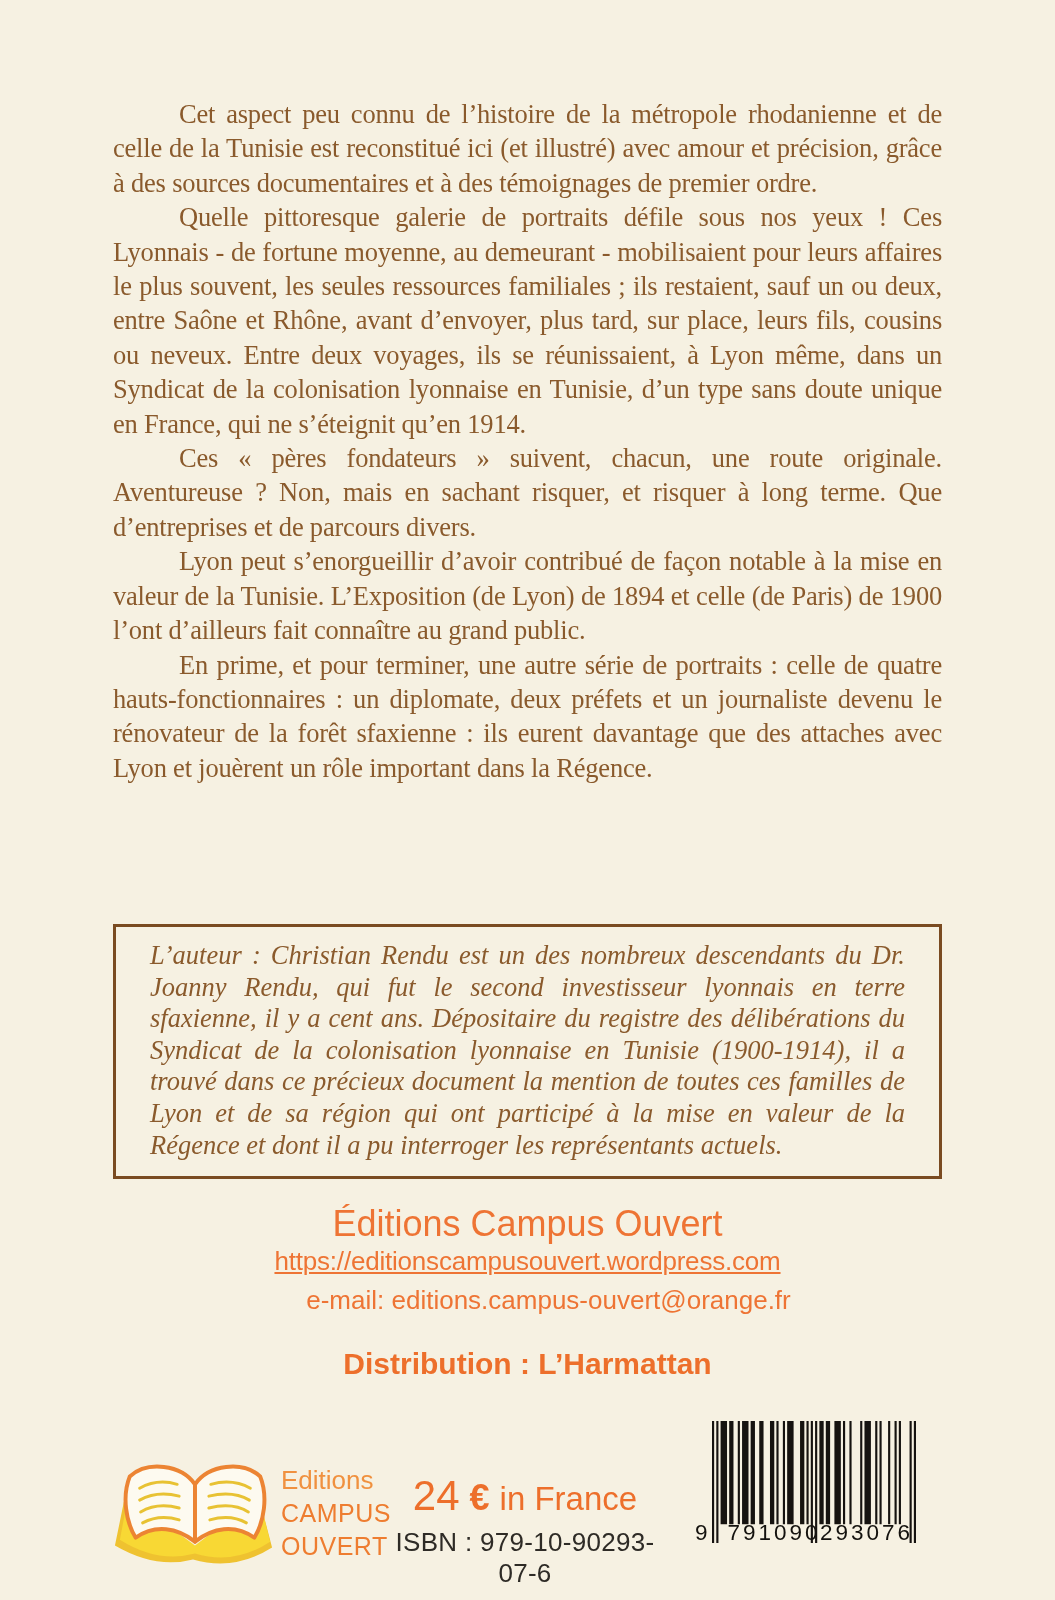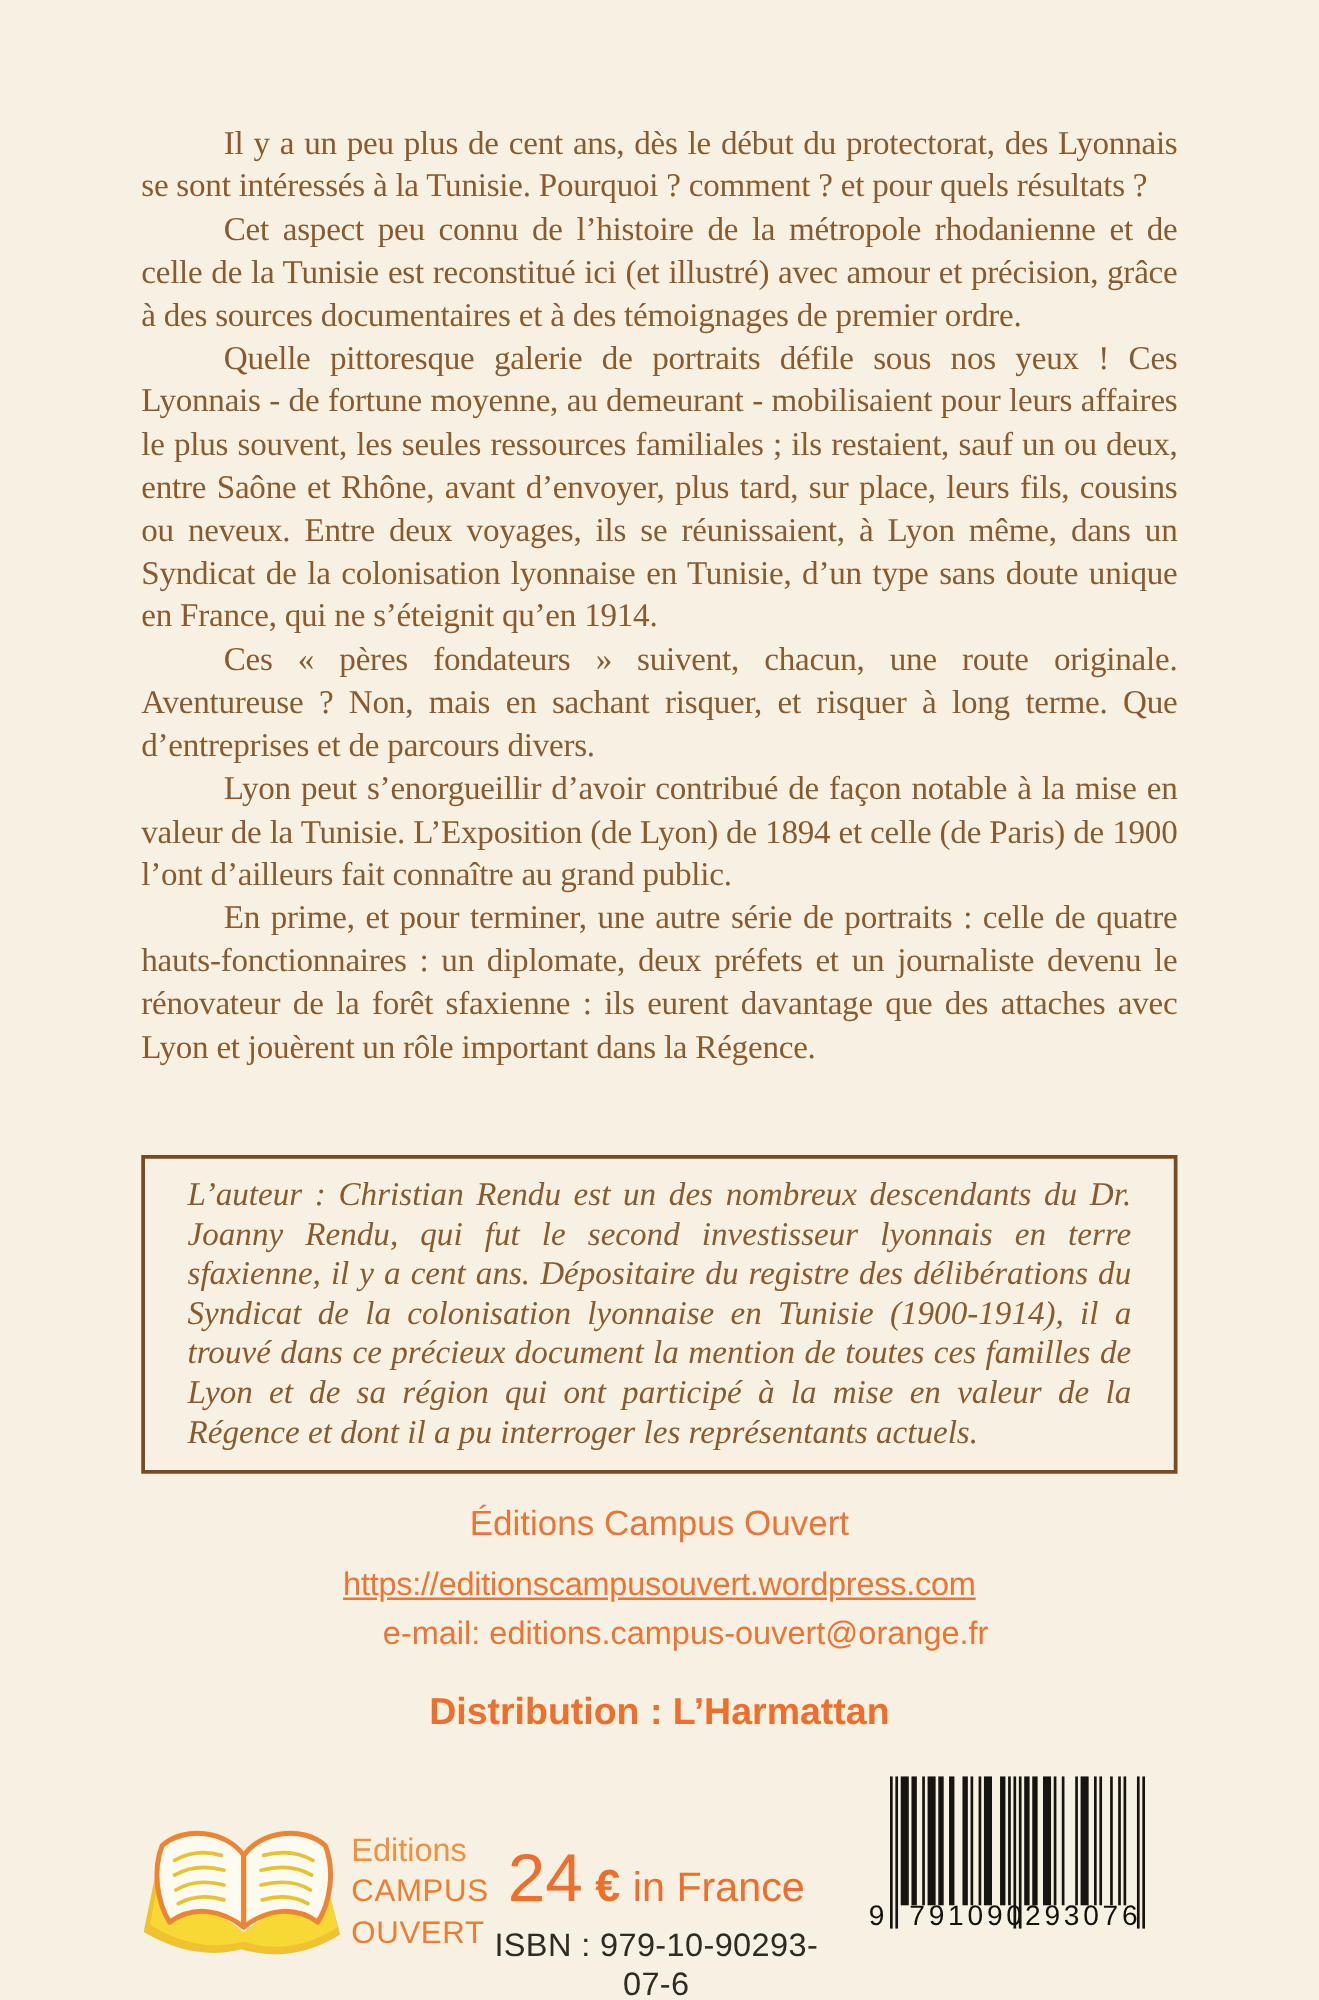--- a/index.html
+++ b/index.html
@@ -22,56 +22,55 @@
     padding:13px 34px 15px;
     font-style:italic;font-size:26.5px;line-height:31.6px;
     color:var(--body-text,#8a5a2c);text-align:justify;
   }
   .author-box p{margin:0;}
   
   .publisher{
     position:absolute;left:0;top:1203px;width:100%;text-align:center;
     font-family:"Liberation Sans",sans-serif;color:var(--accent-orange,#ee7434);
   }
-  .pub-name{font-size:28px;margin-bottom:17px;}
+  .pub-name{font-size:36px;margin-bottom:1px;}
   .pub-site{font-size:26px;margin-bottom:8px;letter-spacing:-0.2px;text-decoration:underline;}
   .pub-email{font-size:26px;padding-left:42px;}
   .pub-dist{margin-top:31px;font-size:30px;font-weight:700;color:var(--price-orange,#ed6f2b);}
   
   .logo{position:absolute;left:110px;top:1452px;}
   .brand{
     position:absolute;left:281px;top:1464px;line-height:33px;
     font-family:"Liberation Sans",sans-serif;
   }
   .brand .b1{font-size:26px;color:var(--brand-orange-light,#f0913f);}
   .brand .b2,.brand .b3{font-size:25px;color:var(--brand-orange,#ee7d30);letter-spacing:0.5px;}
   .price-col{
     position:absolute;left:392px;top:1472px;width:266px;text-align:center;
     font-family:"Liberation Sans",sans-serif;
   }
   .price{display:flex;justify-content:center;align-items:baseline;gap:10px;color:var(--price-orange,#ed6f2b);}
-  .price .amt{font-size:54px;}
+  .price .amt{font-size:42px;}
   .price .cur{font-size:36px;font-weight:700;}
   .price .suf{font-size:33px;}
   .isbn{margin-top:7px;font-size:26px;color:var(--ink,#2e2b26);letter-spacing:0.3px;}
   
   .barcode{position:absolute;left:712px;top:1421px;width:204px;height:130px;font-family:"Liberation Sans",sans-serif;}
   .barcode svg{display:block;}
   .bc-d{position:absolute;top:99px;font-size:22.5px;color:#14120e;white-space:nowrap;}
   .bc-first{left:-17px;}
   .bc-left{left:7px;width:110px;text-align:center;letter-spacing:3px;}
   .bc-right{left:108px;width:90px;text-align:center;letter-spacing:3px;}
 </style>
 </head>
 <body>
 
 <div class="page">
 
   <section class="synopsis">
-    <p>Il y a un peu plus de cent ans, dès le début du protectorat, des Lyonnais se sont intéressés à la Tunisie. Pourquoi ? comment ? et pour quels résultats ?</p>
     <p>Cet aspect peu connu de l’histoire de la métropole rhodanienne et de celle de la Tunisie est reconstitué ici (et illustré) avec amour et précision, grâce à des sources documentaires et à des témoignages de premier ordre.</p>
     <p>Quelle pittoresque galerie de portraits défile sous nos yeux ! Ces Lyonnais - de fortune moyenne, au demeurant - mobilisaient pour leurs affaires le plus souvent, les seules ressources familiales ; ils restaient, sauf un ou deux, entre Saône et Rhône, avant d’envoyer, plus tard, sur place, leurs fils, cousins ou neveux. Entre deux voyages, ils se réunissaient, à Lyon même, dans un Syndicat de la colonisation lyonnaise en Tunisie, d’un type sans doute unique en France, qui ne s’éteignit qu’en 1914.</p>
     <p>Ces « pères fondateurs » suivent, chacun, une route originale. Aventureuse ? Non, mais en sachant risquer, et risquer à long terme. Que d’entreprises et de parcours divers.</p>
     <p>Lyon peut s’enorgueillir d’avoir contribué de façon notable à la mise en valeur de la Tunisie. L’Exposition (de Lyon) de 1894 et celle (de Paris) de 1900 l’ont d’ailleurs fait connaître au grand public.</p>
     <p>En prime, et pour terminer, une autre série de portraits : celle de quatre hauts-fonctionnaires : un diplomate, deux préfets et un journaliste devenu le rénovateur de la forêt sfaxienne : ils eurent davantage que des attaches avec Lyon et jouèrent un rôle important dans la Régence.</p>
   </section>
 
   <section class="author-box">
     <p>L’auteur : Christian Rendu est un des nombreux descendants du Dr. Joanny Rendu, qui fut le second investisseur lyonnais en terre sfaxienne, il y a cent ans. Dépositaire du registre des délibérations du Syndicat de la colonisation lyonnaise en Tunisie (1900-1914), il a trouvé dans ce précieux document la mention de toutes ces familles de Lyon et de sa région qui ont participé à la mise en valeur de la Régence et dont il a pu interroger les représentants actuels.</p>
   </section>

